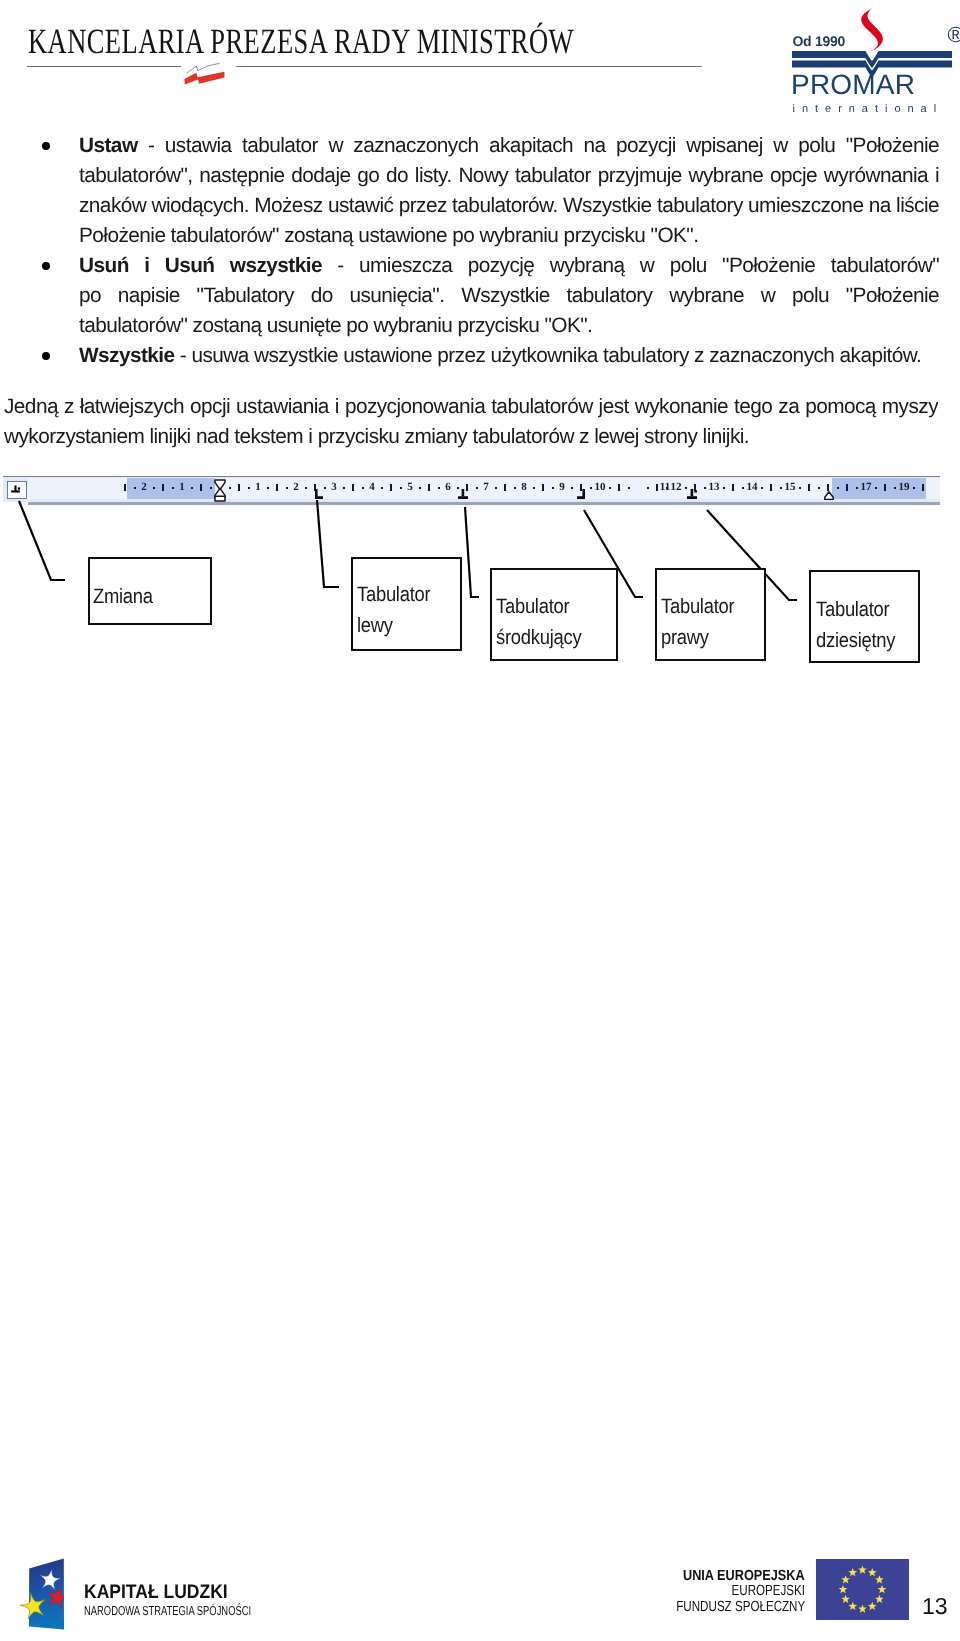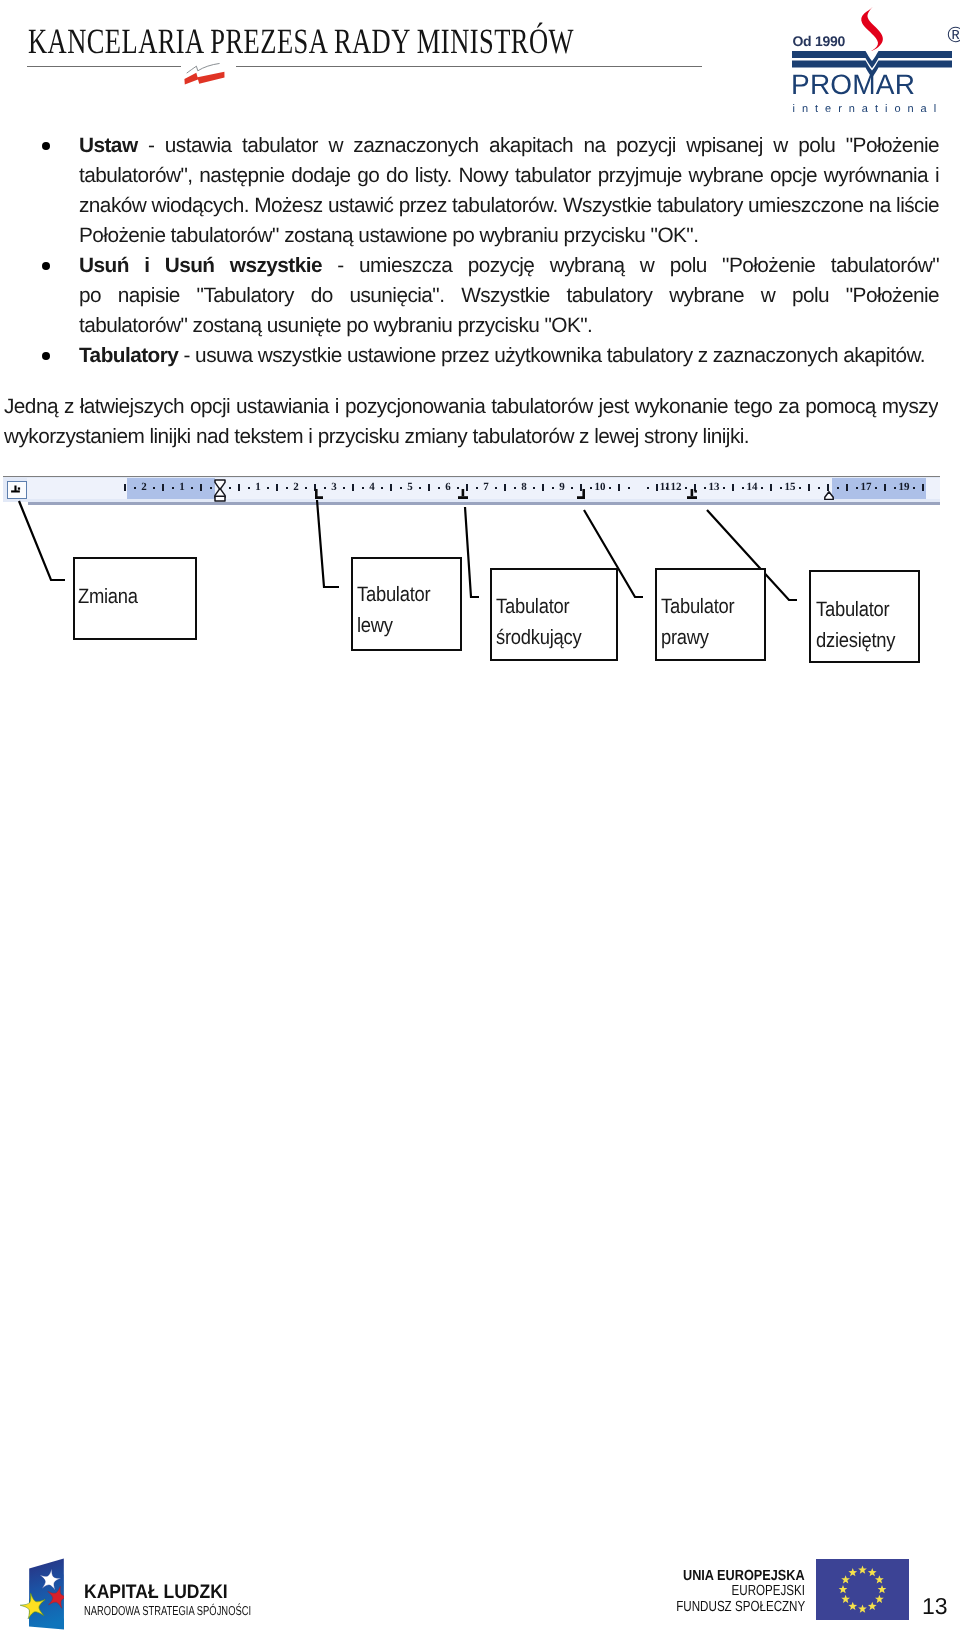--- a/index.html
+++ b/index.html
@@ -104,21 +104,21 @@
       <div class="bullet-dot" style="top: 11px;"></div>
       <div class="tline bl j" style="top: 0px;"><b>Ustaw</b><span> - ustawia tabulator w zaznaczonych akapitach na pozycji wpisanej w polu "Położenie</span></div>
       <div class="tline bl j" style="top: 30px;"><span>tabulatorów", następnie dodaje go do listy. Nowy tabulator przyjmuje wybrane opcje wyrównania i</span></div>
       <div class="tline bl j" style="top: 60px;"><span>znaków wiodących. Możesz  ustawić przez tabulatorów. Wszystkie tabulatory umieszczone na liście</span></div>
       <div class="tline bl" style="top: 90px;"><span>Położenie tabulatorów" zostaną ustawione po wybraniu przycisku "OK".</span></div>
       <div class="bullet-dot" style="top: 131px;"></div>
       <div class="tline bl j" style="top: 120px;"><b>Usuń i Usuń wszystkie</b><span> - umieszcza pozycję wybraną w polu "Położenie tabulatorów" bezpośrednio</span></div>
       <div class="tline bl j" style="top: 150px;"><span>po napisie "Tabulatory do usunięcia". Wszystkie tabulatory wybrane w polu "Położenie</span></div>
       <div class="tline bl" style="top: 180px;"><span>tabulatorów" zostaną usunięte po wybraniu przycisku "OK".</span></div>
       <div class="bullet-dot" style="top: 221px;"></div>
-      <div class="tline bl" style="top: 210px;"><b>Tabulatory</b><span> - usuwa wszystkie ustawione przez użytkownika tabulatory z zaznaczonych akapitów.</span></div>
+      <div class="tline bl" style="top: 210px;"><b>Wszystkie</b><span> - usuwa wszystkie ustawione przez użytkownika tabulatory z zaznaczonych akapitów.</span></div>
       <div class="tline pg j" style="top: 261px;"><span>Jedną z łatwiejszych opcji ustawiania i pozycjonowania tabulatorów jest wykonanie tego za pomocą myszy z</span></div>
       <div class="tline pg" style="top: 291px;"><span>wykorzystaniem linijki nad tekstem i przycisku zmiany tabulatorów z lewej strony linijki.</span></div>
     </div>
 
   <div class="ruler">
     <div class="ruler-top-border"></div>
     <div class="ruler-bg"></div>
     <div class="ruler-strip"></div>
     <div class="ruler-bottom"></div>
     <div class="tabbtn">
@@ -243,21 +243,21 @@
   </div>
 
   <svg class="leaders" width="960" height="700" viewBox="0 0 960 700">
       <polyline points="19,501 51,580 65,580" fill="none" stroke="#000" stroke-width="2.2" stroke-linejoin="miter"></polyline>
       <polyline points="317,500 324,587 339,587" fill="none" stroke="#000" stroke-width="2.2" stroke-linejoin="miter"></polyline>
       <polyline points="465,507 471,597 479,597" fill="none" stroke="#000" stroke-width="2.2" stroke-linejoin="miter"></polyline>
       <polyline points="584,510 635,597 643,597" fill="none" stroke="#000" stroke-width="2.2" stroke-linejoin="miter"></polyline>
       <polyline points="707,510 789,600 797,600" fill="none" stroke="#000" stroke-width="2.2" stroke-linejoin="miter"></polyline>
     </svg>
   <div id="callouts">
-      <div class="callout" style="left: 73px; top: 557px; width: 124px; height: 83px;">
+      <div class="callout" style="left: 88px; top: 557px; width: 124px; height: 68px;">
         <div class="callout-line" style="left: 3px; top: 26px;">Zmiana</div>
       </div>
       <div class="callout" style="left: 351px; top: 557px; width: 111px; height: 94px;">
         <div class="callout-line" style="left: 4px; top: 24px;">Tabulator</div>
         <div class="callout-line" style="left: 4px; top: 54.6px;">lewy</div>
       </div>
       <div class="callout" style="left: 490px; top: 568px; width: 128px; height: 93px;">
         <div class="callout-line" style="left: 4px; top: 25px;">Tabulator</div>
         <div class="callout-line" style="left: 4px; top: 55.6px;">środkujący</div>
       </div>

